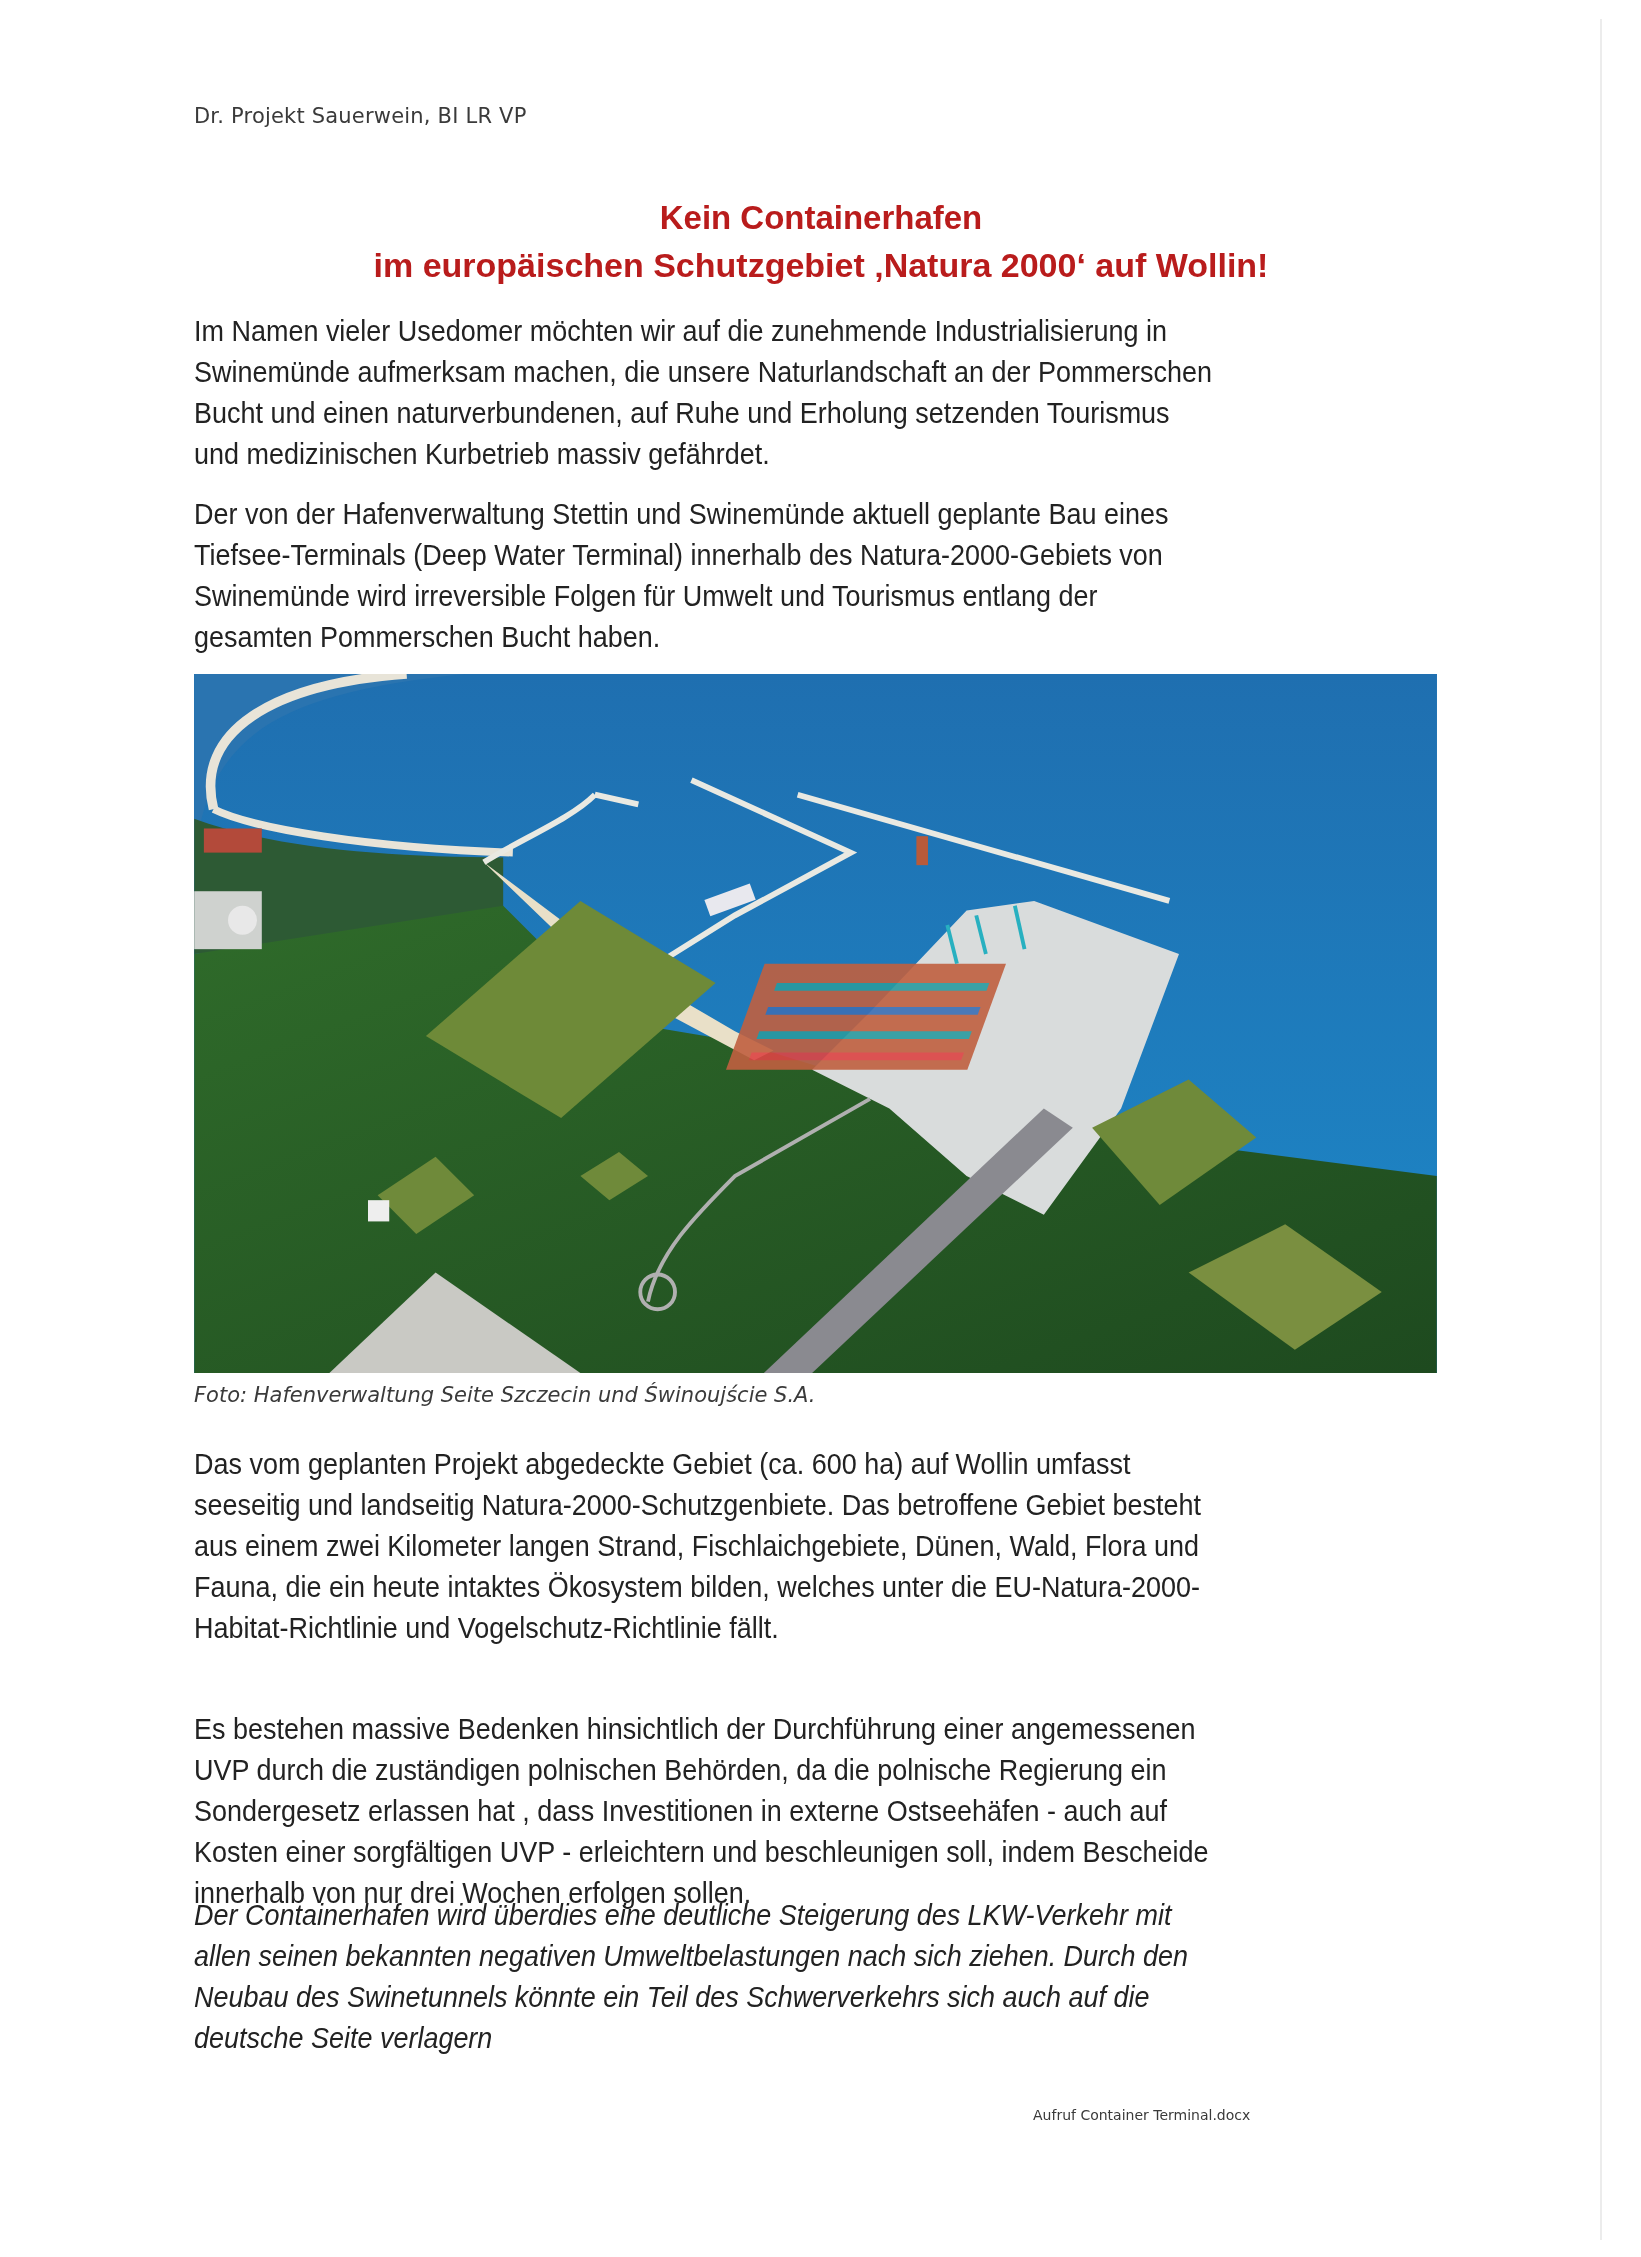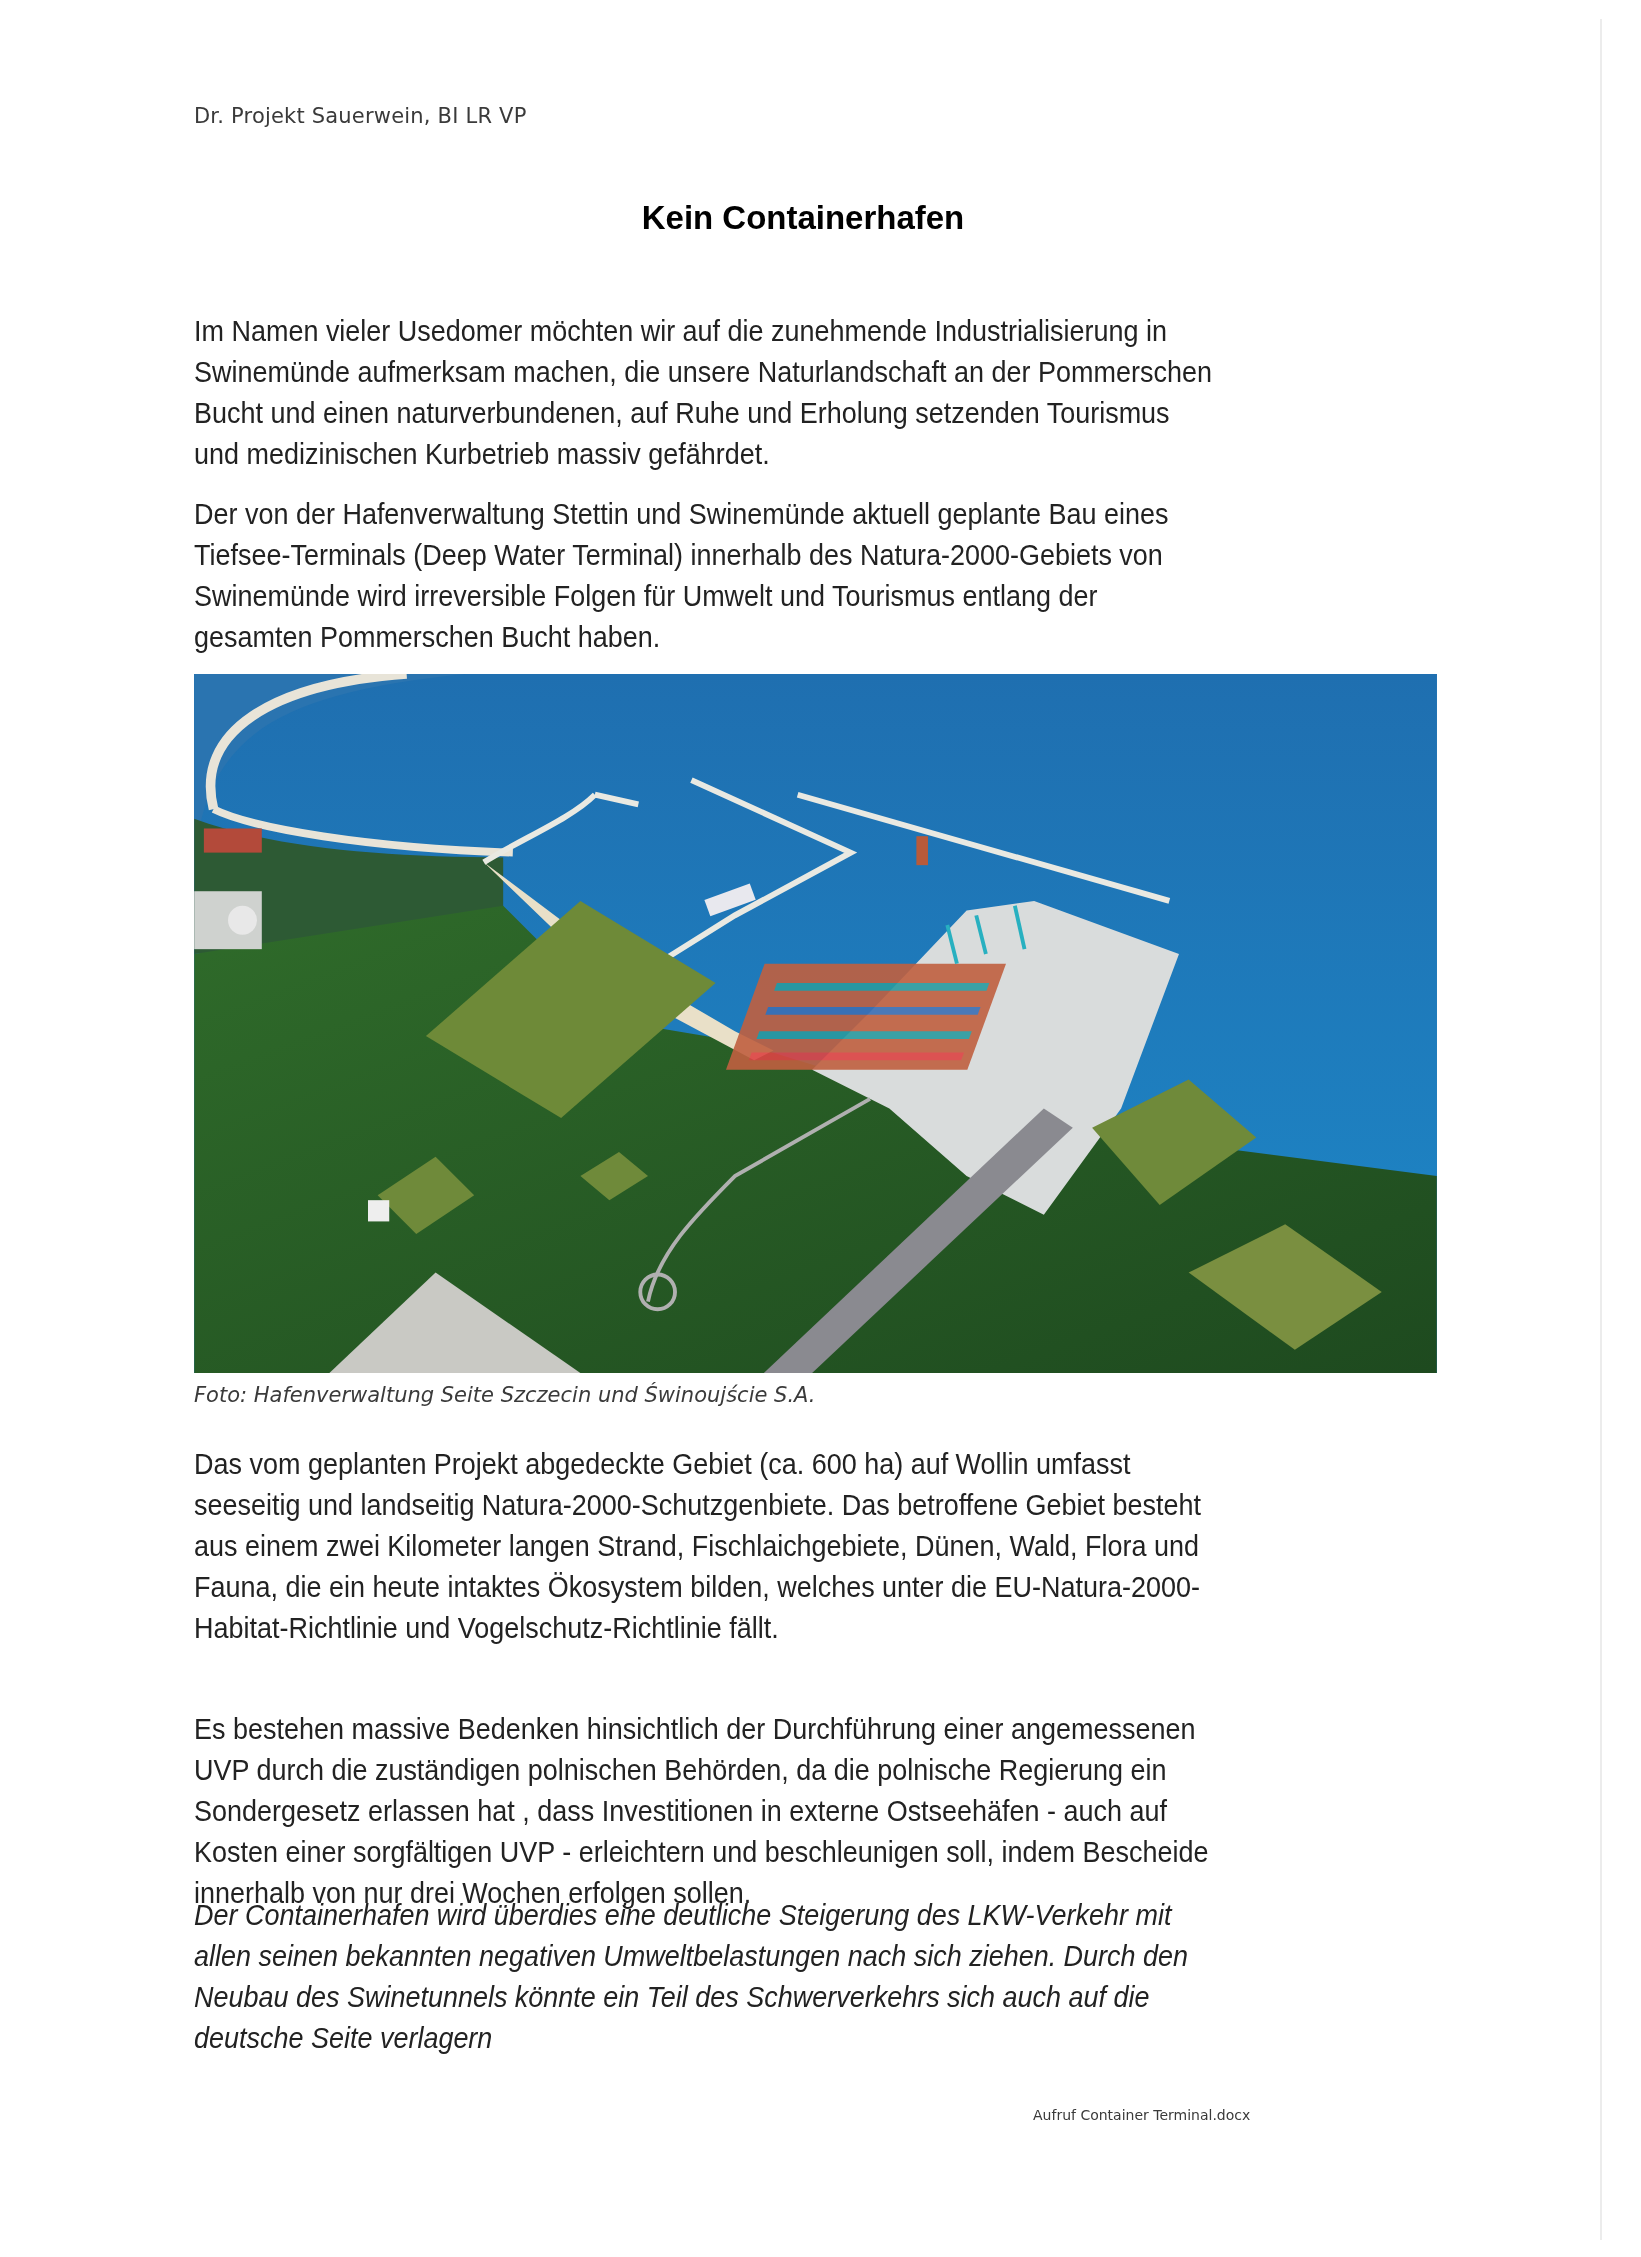--- a/index.html
+++ b/index.html
@@ -2,21 +2,21 @@
 <html><head>
   <meta charset="utf-8">
   <style>
     html, body { margin: 0; padding: 0; }
     body {
       width: 1641px; height: 2257px; background: #ffffff; position: relative; overflow: hidden;
       font-family: "Liberation Sans", sans-serif; color: #1f1f1f;
     }
     .edge-line { position: absolute; left: 1600px; top: 19.3px; width: 1.9px; height: 2221px; background: #ececec; }
     .author { position: absolute; left: 194px; top: 104px; font-family: "DejaVu Sans", sans-serif; font-size: 21px; color: #3a3a3a; letter-spacing: 0.2px; }
-    .title { position: absolute; left: 156px; width: 1294px; top: 193px; text-align: center; font-weight: bold; color: #000000; }
+    .title { position: absolute; left: 174px; width: 1294px; top: 193px; text-align: center; font-weight: bold; color: #b91c1c; }
     .title .t1 { font-size: 34px; line-height: 48px; transform: scaleX(0.97); }
     .title .t2 { font-size: 34px; line-height: 48px; }
     .para { position: absolute; left: 194px; width: 1274px; font-size: 29px; line-height: 41px; color: #222; }
     .para .line { white-space: nowrap; display: block; transform-origin: left; }
     .p1 { top: 311px; }
     .p2 { top: 494px; }
     .photo {
       position: absolute; left: 194px; top: 674px; width: 1243px; height: 699px; overflow: hidden;
       background: #2b7db8;
     }
@@ -28,20 +28,21 @@
   </style>
 </head>
 <body>
 
 <div class="edge-line"></div>
 
 <div class="author">Dr. Projekt Sauerwein, BI LR VP</div>
 
 <div class="title">
   <div class="t1">Kein Containerhafen</div>
+  <div class="t2">im europäischen Schutzgebiet ‚Natura 2000‘ auf Wollin!</div>
 </div>
 
 <div class="para p1">
   <span class="line" style="transform: scaleX(0.93);">Im Namen vieler Usedomer möchten wir auf die zunehmende Industrialisierung in</span>
   <span class="line" style="transform: scaleX(0.93);">Swinemünde aufmerksam machen, die unsere Naturlandschaft an der Pommerschen</span>
   <span class="line" style="transform: scaleX(0.93);">Bucht und einen naturverbundenen, auf Ruhe und Erholung setzenden Tourismus</span>
   <span class="line" style="transform: scaleX(0.93);">und medizinischen Kurbetrieb massiv gefährdet.</span>
 </div>
 
 <div class="para p2">

